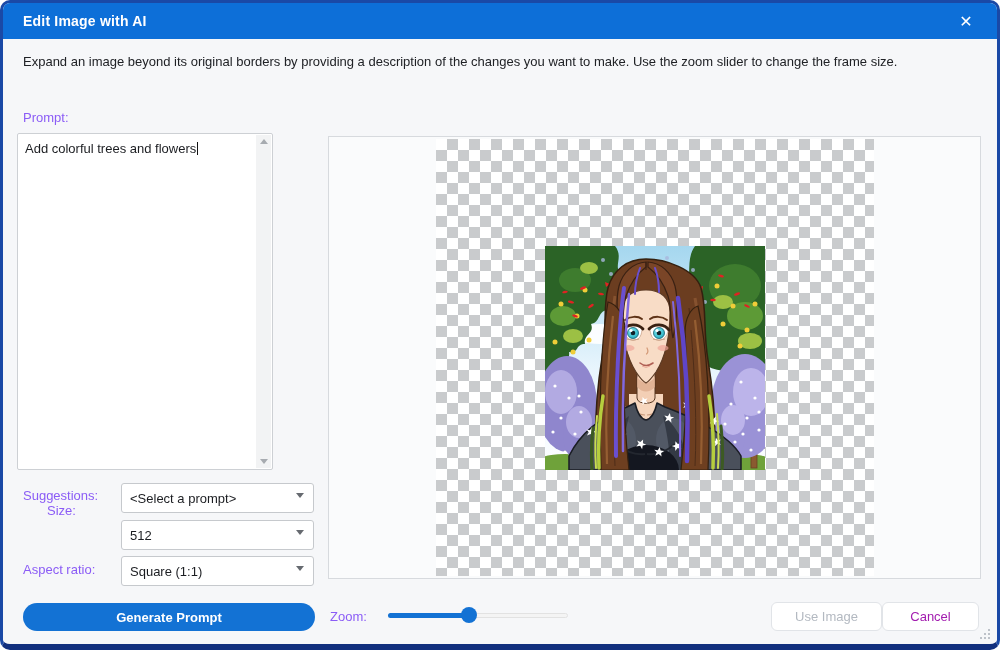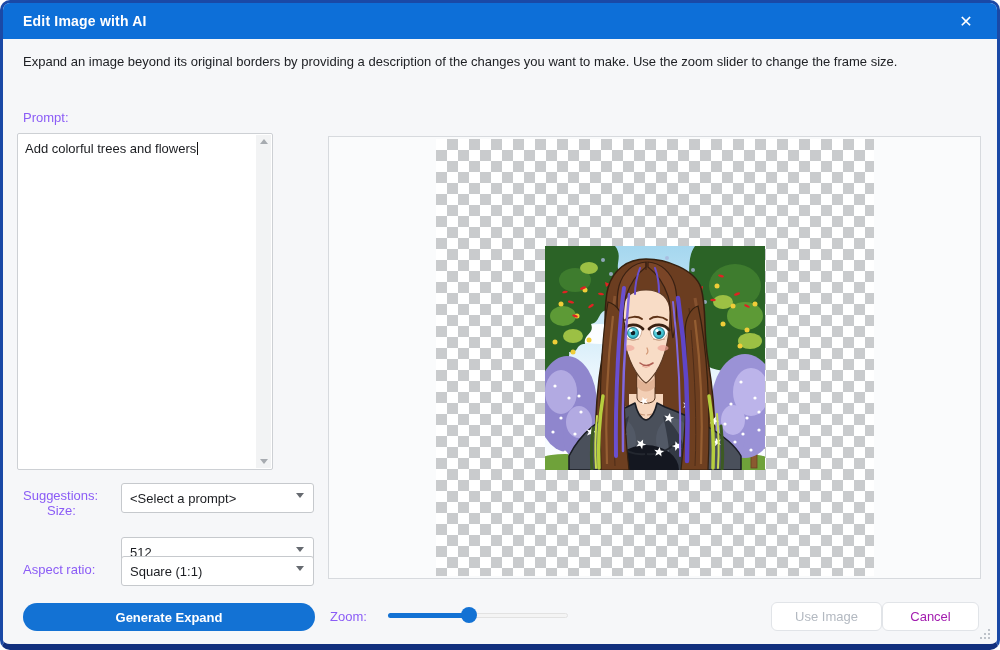--- a/index.html
+++ b/index.html
@@ -102,32 +102,32 @@
     </div>
   </div>
 
   <div class="label" style="left:20px; top:485px;">Suggestions:</div>
   <div class="dropdown" style="top:480px;">
     <span>&lt;Select a prompt&gt;</span>
     <span class="dd-arrow"></span>
   </div>
 
   <div class="label" style="left:20px; top:500px;margin-left:24px;">Size:</div>
-  <div class="dropdown" style="top:534px;">
+  <div class="dropdown" style="top:517px;">
     <span>512</span>
     <span class="dd-arrow"></span>
   </div>
 
   <div class="label" style="left:20px; top:559px;">Aspect ratio:</div>
   <div class="dropdown" style="top:553px;">
     <span>Square (1:1)</span>
     <span class="dd-arrow"></span>
   </div>
 
-  <button class="generate-btn">Generate Expand</button>
+  <button class="generate-btn">Generate Prompt</button>
 
   <div class="preview-box">
     <div class="checkerboard">
       <div class="artwork" title="Anime-style portrait of a girl with long brown hair streaked with purple, large teal eyes, wearing a dark gray top patterned with white stars, standing before green trees, purple flower bushes, red petals and a blue sky; shown centered on a transparent checkerboard frame">
         <svg viewBox="0 0 220 224" width="220" height="224" xmlns="http://www.w3.org/2000/svg">
           <defs>
             <linearGradient id="sky" x1="0" y1="0" x2="0" y2="1">
               <stop offset="0" stop-color="#a5d7ef"></stop>
               <stop offset="0.55" stop-color="#e8f5fd"></stop>
               <stop offset="1" stop-color="#fdfeff"></stop>

